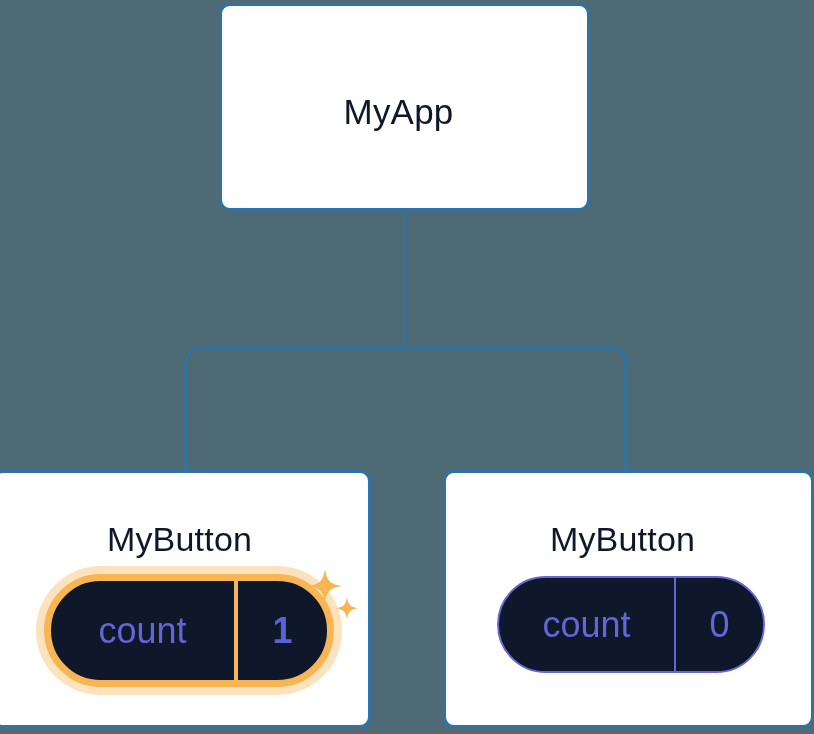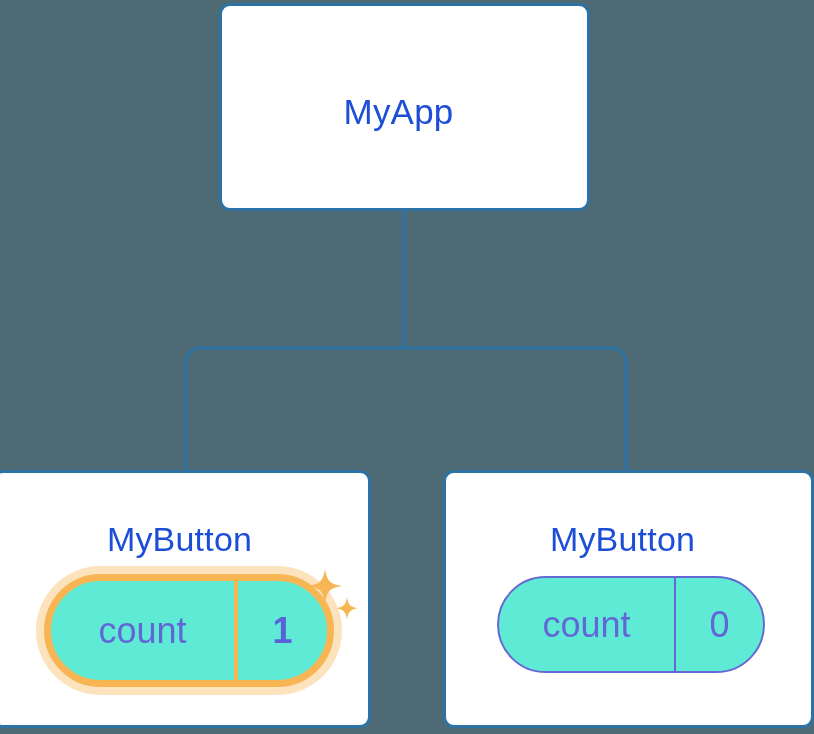--- a/index.html
+++ b/index.html
@@ -51,21 +51,21 @@
     left: 443px;
     top: 470px;
     width: 371px;
     height: 258px;
   }
   .node-title {
     position: absolute;
     left: 0;
     right: 12px;
     text-align: center;
-    color: #1d4ed8;
+    color: #0f172a;
     font-size: 34px;
     font-weight: 400;
     letter-spacing: 0.2px;
     white-space: nowrap;
   }
   #node-root .node-title {
     top: 86px;
     font-size: 35px;
   }
   #node-child-0 .node-title {
@@ -87,21 +87,21 @@
     top: 101px;
   }
   #pill-wrap-1 {
     left: 51px;
     top: 103px;
   }
   .pill {
     position: relative;
     display: flex;
     align-items: stretch;
-    background: #5eead4;
+    background: #0f172a;
     box-sizing: border-box;
   }
   .pill.plain {
     width: 268px;
     height: 97px;
     border: 2px solid #6568d4;
     border-radius: 49px;
   }
   .pill.highlight {
     width: 290px;

